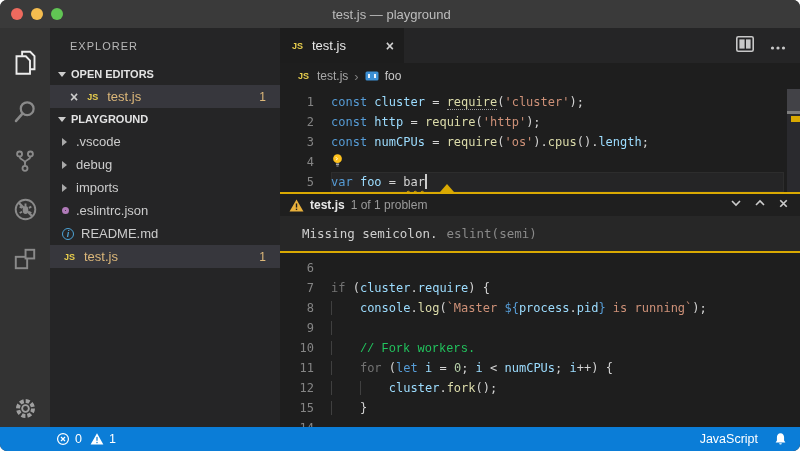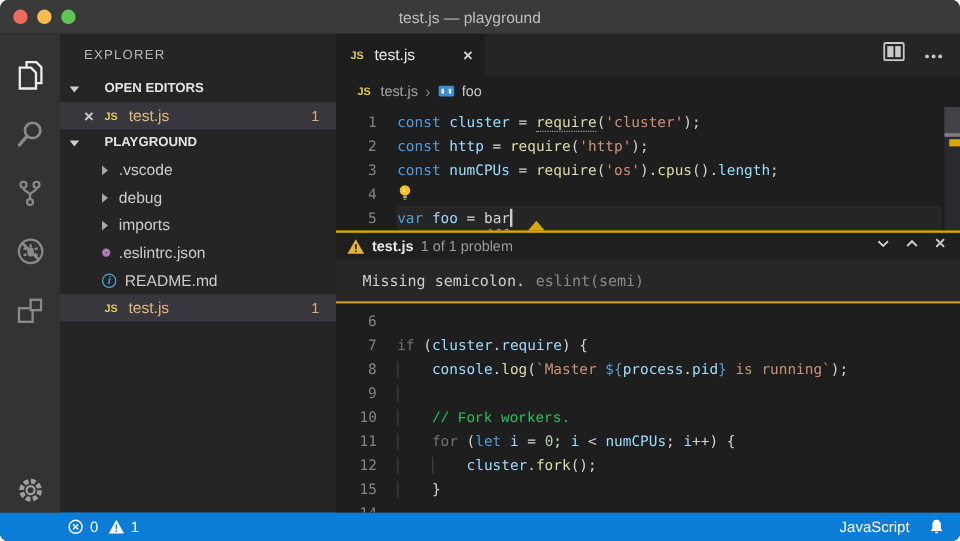--- a/index.html
+++ b/index.html
@@ -19,24 +19,24 @@
   
   .activitybar{width:50px;background:#333333;flex:none;display:flex;flex-direction:column;align-items:center;padding-top:10px;position:relative;}
   .ab-item{width:50px;height:49px;display:flex;align-items:center;justify-content:center;color:#8a8a8a;}
   .ab-item.active{color:#ededed;}
   .ab-bottom{position:absolute;bottom:6px;left:0;width:50px;display:flex;justify-content:center;color:#9f9f9f;}
   .ab-item svg, .ab-bottom svg{display:block;}
 
   
   .sidebar{width:230px;background:#252526;flex:none;color:#cccccc;font-size:13px;overflow:hidden;}
   .sidebar-title{height:35px;line-height:36px;padding-left:20px;font-size:11px;color:#b8b8b8;letter-spacing:1px;}
-  .sec-header{height:22px;display:flex;align-items:center;padding-left:8px;gap:21px;font-weight:bold;font-size:11px;color:#e3e3e3;}
+  .sec-header{height:22px;display:flex;align-items:center;padding-left:8px;gap:5px;font-weight:bold;font-size:11px;color:#e3e3e3;}
   .tw-d{width:0;height:0;border-left:4px solid transparent;border-right:4px solid transparent;border-top:5px solid #cccccc;flex:none;}
   .tw-r{width:0;height:0;border-top:4px solid transparent;border-bottom:4px solid transparent;border-left:5px solid #a9a9a9;flex:none;margin-right:9px;}
-  .srow{height:23px;display:flex;align-items:center;padding-left:35px;cursor:default;}
+  .srow{height:23px;display:flex;align-items:center;padding-left:12px;cursor:default;}
   .srow.oe{padding-left:20px;}
   .srow.sel{background:#37373d;}
   .close-x{color:#cccccc;font-weight:bold;font-size:14px;margin-right:7px;line-height:1;}
   .fico{flex:none;margin-right:7px;display:inline-flex;align-items:center;justify-content:center;}
   .js-ico{color:#e8ce4d;font-size:9px;font-weight:bold;width:15px;}
   .eslint-ico{width:7px;height:7px;border:3px solid #b07ab8;border-radius:50%;}
   .info-ico{width:12px;height:12px;border:1.4px solid #4da3d6;border-radius:50%;color:#4da3d6;font-size:9px;font-weight:bold;font-style:italic;}
   .fname{color:#cccccc;}
   .fname.warn{color:var(--goldfile);}
   .badge{margin-left:auto;margin-right:14px;color:var(--goldfile);font-size:12px;}

